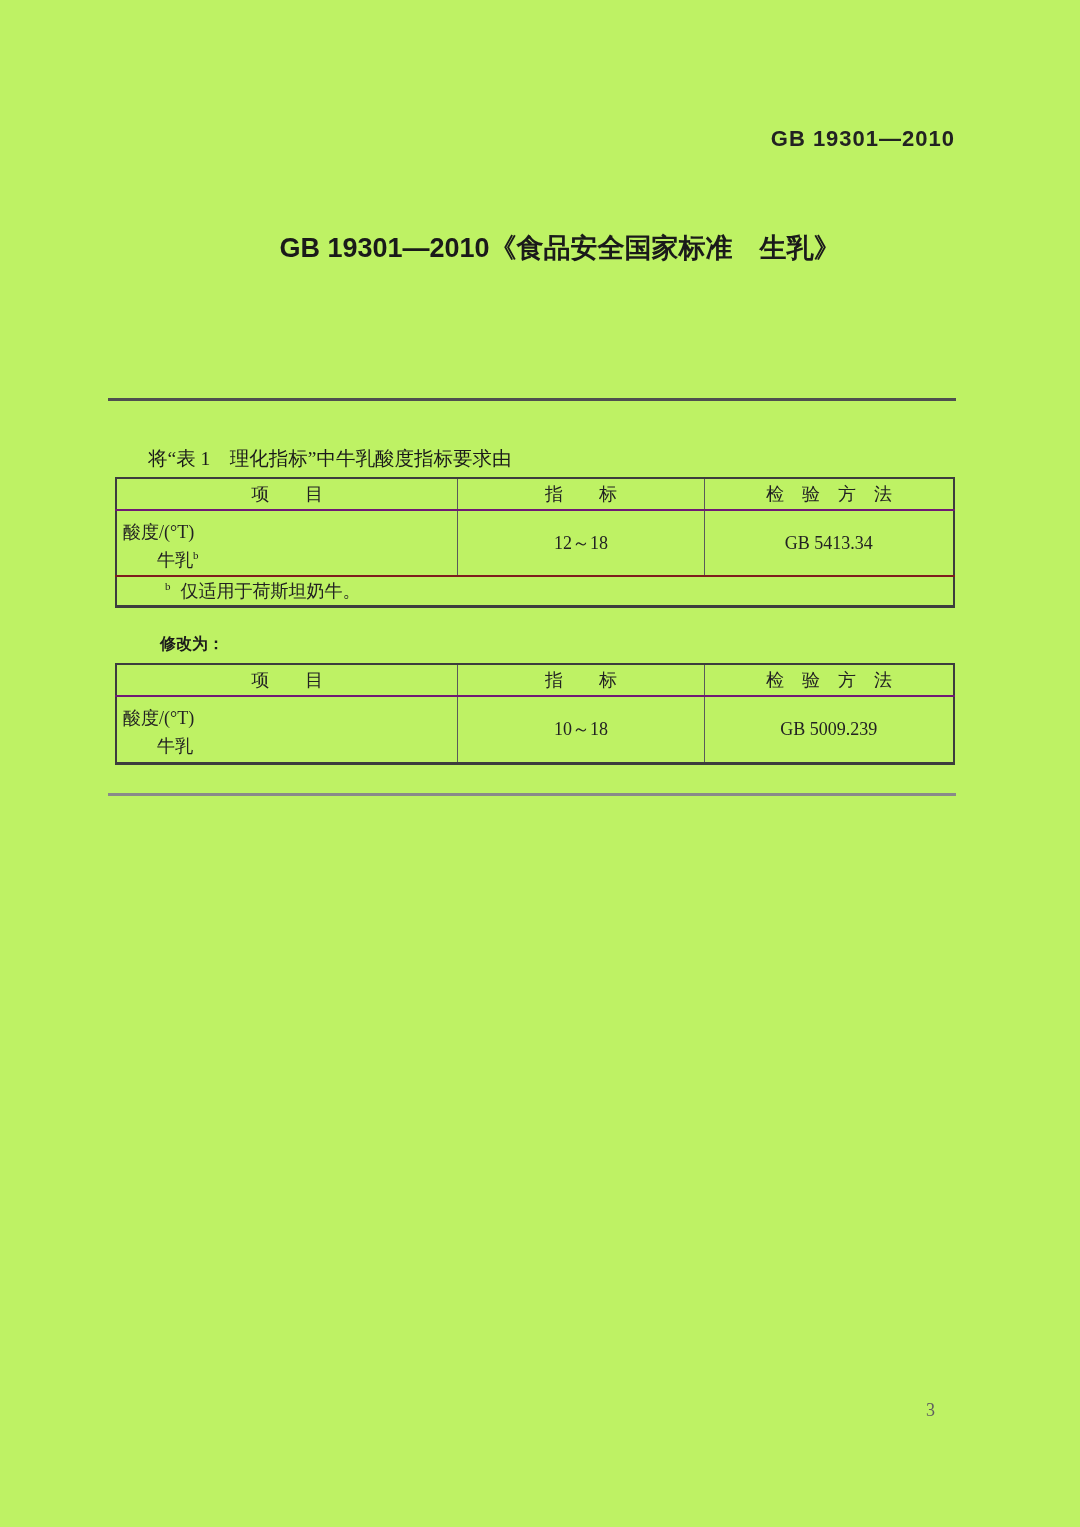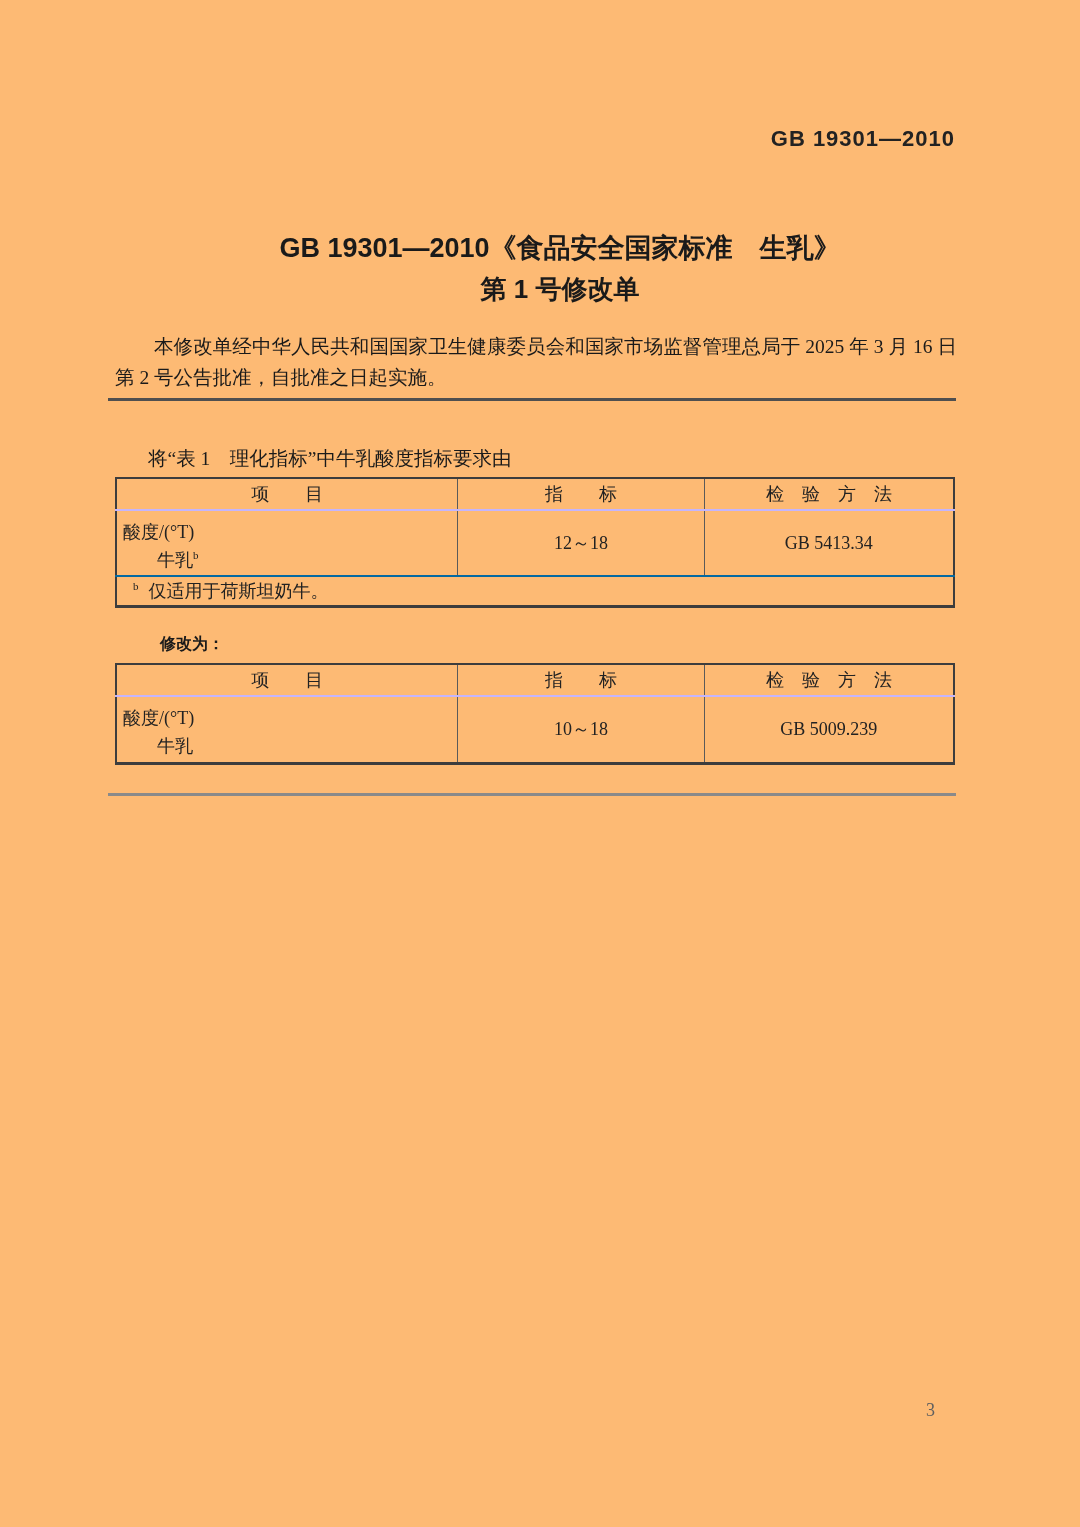--- a/index.html
+++ b/index.html
@@ -1,20 +1,20 @@
 <!DOCTYPE html>
 <html><head>
 <meta charset="utf-8">
 <style>
   * { margin:0; padding:0; box-sizing:border-box; }
   html,body { background:#ffffff; }
   .page {
     position:relative;
     width:1080px; height:1527px;
-    background:#fdba74;
+    background:#bef264;
     font-family:"Liberation Serif","DejaVu Serif",serif;
     color:#1f1f1f;
     overflow:hidden;
   }
   .doc-number {
     position:absolute; top:126px; right:125px;
     font-family:"Liberation Sans","DejaVu Sans",sans-serif;
     font-weight:bold; font-size:22px; letter-spacing:1px;
     color:#222;
   }
@@ -48,33 +48,33 @@
     position:absolute; left:115px; width:840px;
     border-collapse:collapse; table-layout:fixed;
     color:#222;
   }
   table.spec.t1 { top:477px; }
   table.spec.t2 { top:663px; }
   table.spec { border:2px solid #3d3d3d; border-bottom-width:3px; }
   table.spec th {
     font-weight:normal; font-size:18px; text-align:center;
     height:32px; vertical-align:middle;
-    border-bottom:2px solid #c4b5fd;
+    border-bottom:2px solid #701a75;
   }
   table.spec td { font-size:18px; vertical-align:middle; }
   .col-divider { border-left:1px solid #5a5a5a; }
   td.cell-item { padding:6px 4px 0 6px; height:66px; }
   table.t2 td.cell-item { height:67px; }
   .item-line1 { line-height:28px; }
   .item-line2 { line-height:28px; padding-left:34px; }
   td.cell-center { text-align:center; }
   sup.marker { font-size:11px; vertical-align:super; line-height:0; }
   td.footnote-cell {
-    border-top:2px solid #0369a1;
-    height:30px; font-size:16.5px; padding-left:16px;
+    border-top:2px solid #7f1d1d;
+    height:30px; font-size:16.5px; padding-left:48px;
   }
   td.footnote-cell sup.marker { margin-right:10px; }
   .revise-label {
     position:absolute; top:634px; left:160px;
     font-family:Liberation Serif, serif;
     font-weight:bold; font-size:16px; color:#1a1a1a;
   }
   .rule-bottom {
     position:absolute; top:793px; left:108px; width:848px; height:3px;
     background:#8a8a8a;
@@ -86,24 +86,22 @@
 </style>
 </head>
 <body>
 
 <div class="page">
 
   <div class="doc-number">GB 19301—2010</div>
 
   <div class="title-block">
     <div class="title-line1">GB 19301—2010《食品安全国家标准　生乳》</div>
-    <div class="title-line2">第 1 号修改单</div>
   </div>
 
-  <p class="intro">本修改单经中华人民共和国国家卫生健康委员会和国家市场监督管理总局于 2025 年 3 月 16 日第 2 号公告批准，自批准之日起实施。</p>
 
   <div class="rule-top"></div>
 
 
   <div class="lead-in">将“表 1　理化指标”中牛乳酸度指标要求由</div>
 
   <table class="spec t1">
     <colgroup>
       <col style="width:40.8%">
         <col style="width:29.4%">

